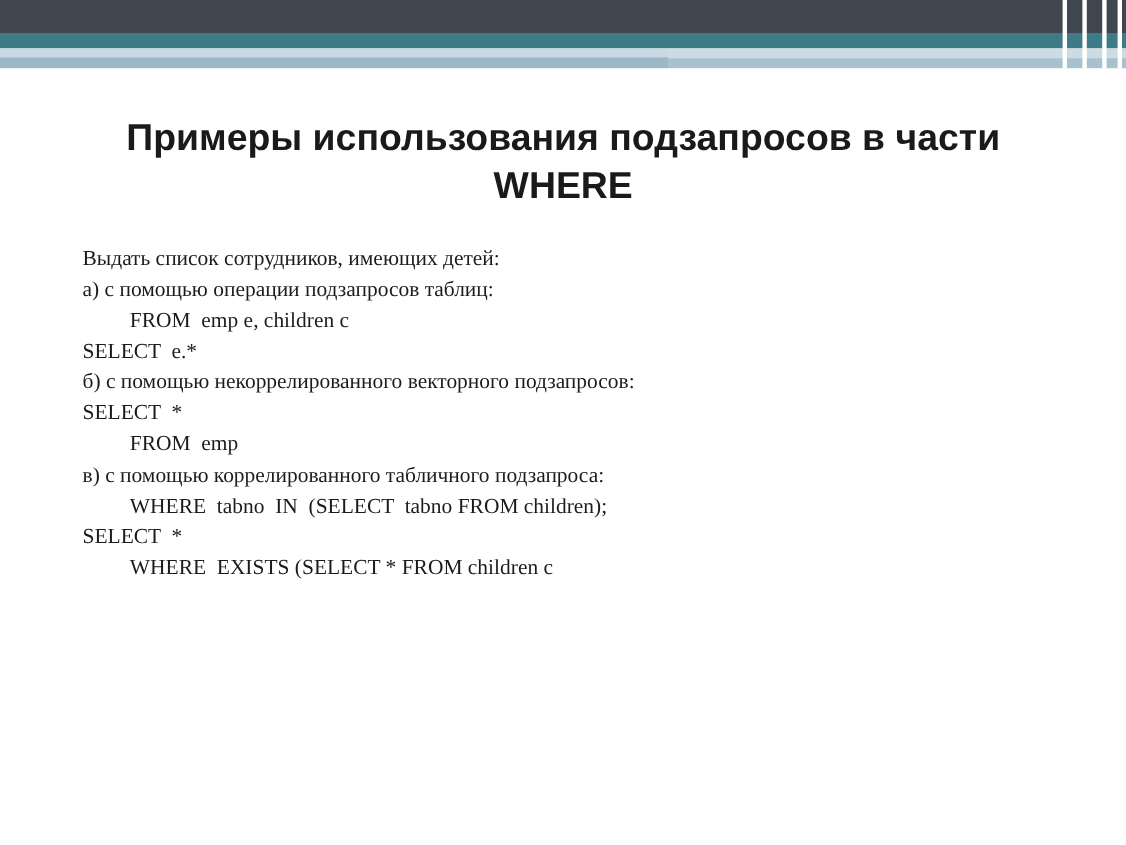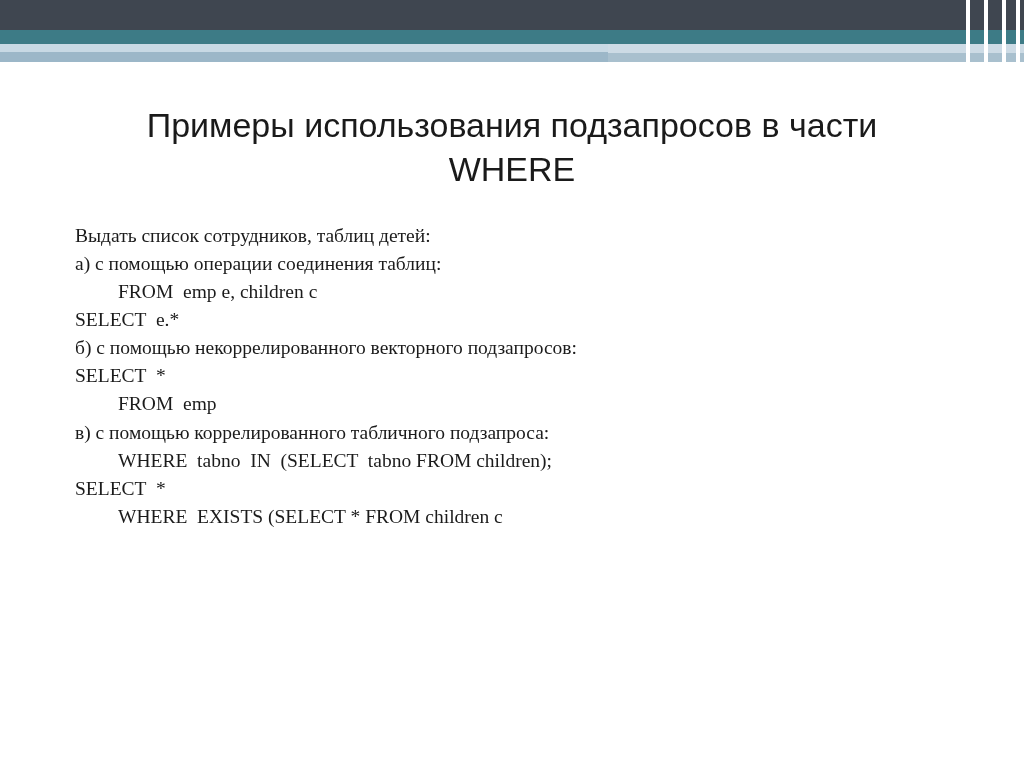--- a/index.html
+++ b/index.html
@@ -83,21 +83,21 @@
   .title {
     position: absolute;
     top: 104px;
     left: 88px;
     width: 848px;
     text-align: center;
     font-family: "Liberation Sans", sans-serif;
     font-size: 34px;
     line-height: 1.28;
     color: #1a1a1a;
-    font-weight: normal;
+    font-weight: bold;
     margin: 0;
   }
 
   
   .body-block {
     position: absolute;
     top: 222px;
     left: 75px;
     width: 880px;
     font-size: 19.5px;
@@ -125,22 +125,22 @@
     <div class="banner-lightblue2"></div>
     <div class="tick" style="top:0;left:966px;height:62px;"></div>
     <div class="tick" style="top:0;left:984px;height:62px;"></div>
     <div class="tick" style="top:0;left:1002px;height:62px;"></div>
     <div class="tick" style="top:0;left:1016px;height:62px;"></div>
   </div>
 
   <h1 class="title">Примеры использования подзапросов в части WHERE</h1>
 
   <div class="body-block">
-    <div class="line">Выдать список сотрудников, таблиц детей:</div>
-    <div class="line">а) с помощью операции соединения таблиц:</div>
+    <div class="line">Выдать список сотрудников, имеющих детей:</div>
+    <div class="line">а) с помощью операции подзапросов таблиц:</div>
     <div class="line ind1">FROM  emp e, children c</div>
     <div class="line">SELECT  e.*</div>
     <div class="line">б) с помощью некоррелированного векторного подзапросов:</div>
     <div class="line">SELECT  *</div>
     <div class="line ind1">FROM  emp</div>
     <div class="line">в) с помощью коррелированного табличного подзапроса:</div>
     <div class="line ind1">WHERE  tabno  IN  (SELECT  tabno FROM children);</div>
     <div class="line">SELECT  *</div>
     <div class="line ind1">WHERE  EXISTS (SELECT * FROM children c</div>
   </div>

